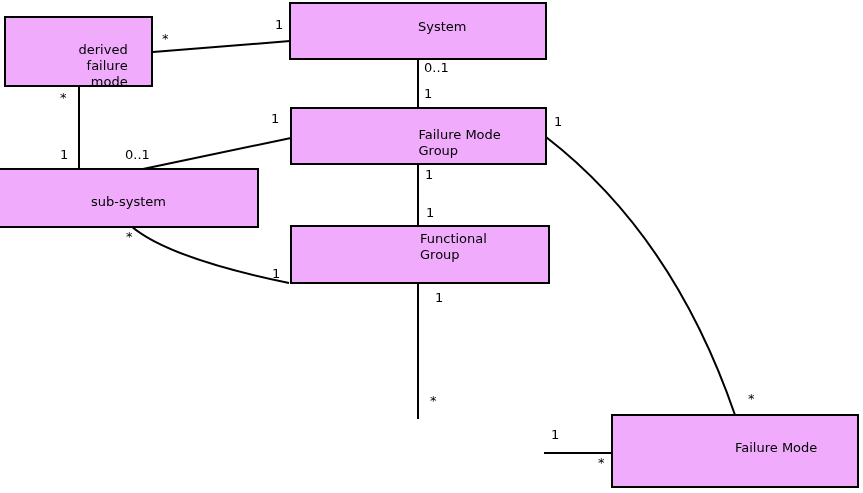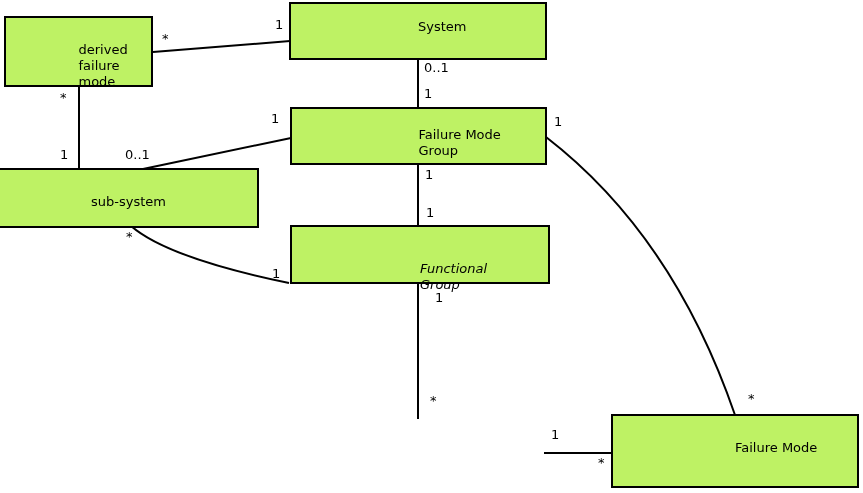--- a/index.html
+++ b/index.html
@@ -24,21 +24,21 @@
     height: 493px;
   }
   #connector-layer line,
   #connector-layer path {
     stroke: #000000;
     stroke-width: 2;
     fill: none;
   }
   .node {
     position: absolute;
-    background: #bef264;
+    background: #f0abfc;
     border: 2px solid #000000;
     box-sizing: border-box;
   }
   .node-label {
     position: absolute;
     left: 50%;
     white-space: pre-line;
     font-size: 13px;
     line-height: 16px;
     color: #000000;
@@ -60,41 +60,41 @@
     <line x1="79" y1="86" x2="79" y2="169"></line>
     <line x1="143" y1="169" x2="291" y2="138"></line>
     <line x1="418" y1="59" x2="418" y2="108"></line>
     <line x1="418" y1="164" x2="418" y2="226"></line>
     <line x1="418" y1="283" x2="418" y2="419"></line>
     <path d="M 131 226 Q 168 258 289 283"></path>
     <path d="M 546 137 Q 673 235 735 415"></path>
     <line x1="544" y1="453" x2="612" y2="453"></line>
   </svg>
 
-  <div class="node" style="left:4px; top:16px; width:149px; height:71px;">
+  <div class="node" style="left:4px; top:16px; width:149px; height:71px;text-align:right;">
     <span class="node-label" style="top:24px;">derived
 failure
 mode</span>
   </div>
 
   <div class="node" style="left:289px; top:2px; width:258px; height:58px;">
     <span class="node-label" style="top:15px;">System</span>
   </div>
 
   <div class="node" style="left:290px; top:107px; width:257px; height:58px;">
     <span class="node-label" style="top:18px;">Failure Mode
 Group</span>
   </div>
 
   <div class="node" style="left:-77px; top:168px; width:336px; height:60px;">
     <span class="node-label" style="top:24px;">sub-system</span>
   </div>
 
   <div class="node" style="left:290px; top:225px; width:260px; height:59px;">
-    <span class="node-label" style="top:34px;font-style:italic;">Functional
+    <span class="node-label" style="top:4px;">Functional
 Group</span>
   </div>
 
 
   <div class="node" style="left:611px; top:414px; width:248px; height:74px;">
     <span class="node-label" style="top:24px;">Failure Mode</span>
   </div>
 
   <span class="mult" style="left:162px; top:32px;">*</span>
   <span class="mult" style="left:275px; top:18px;">1</span>

